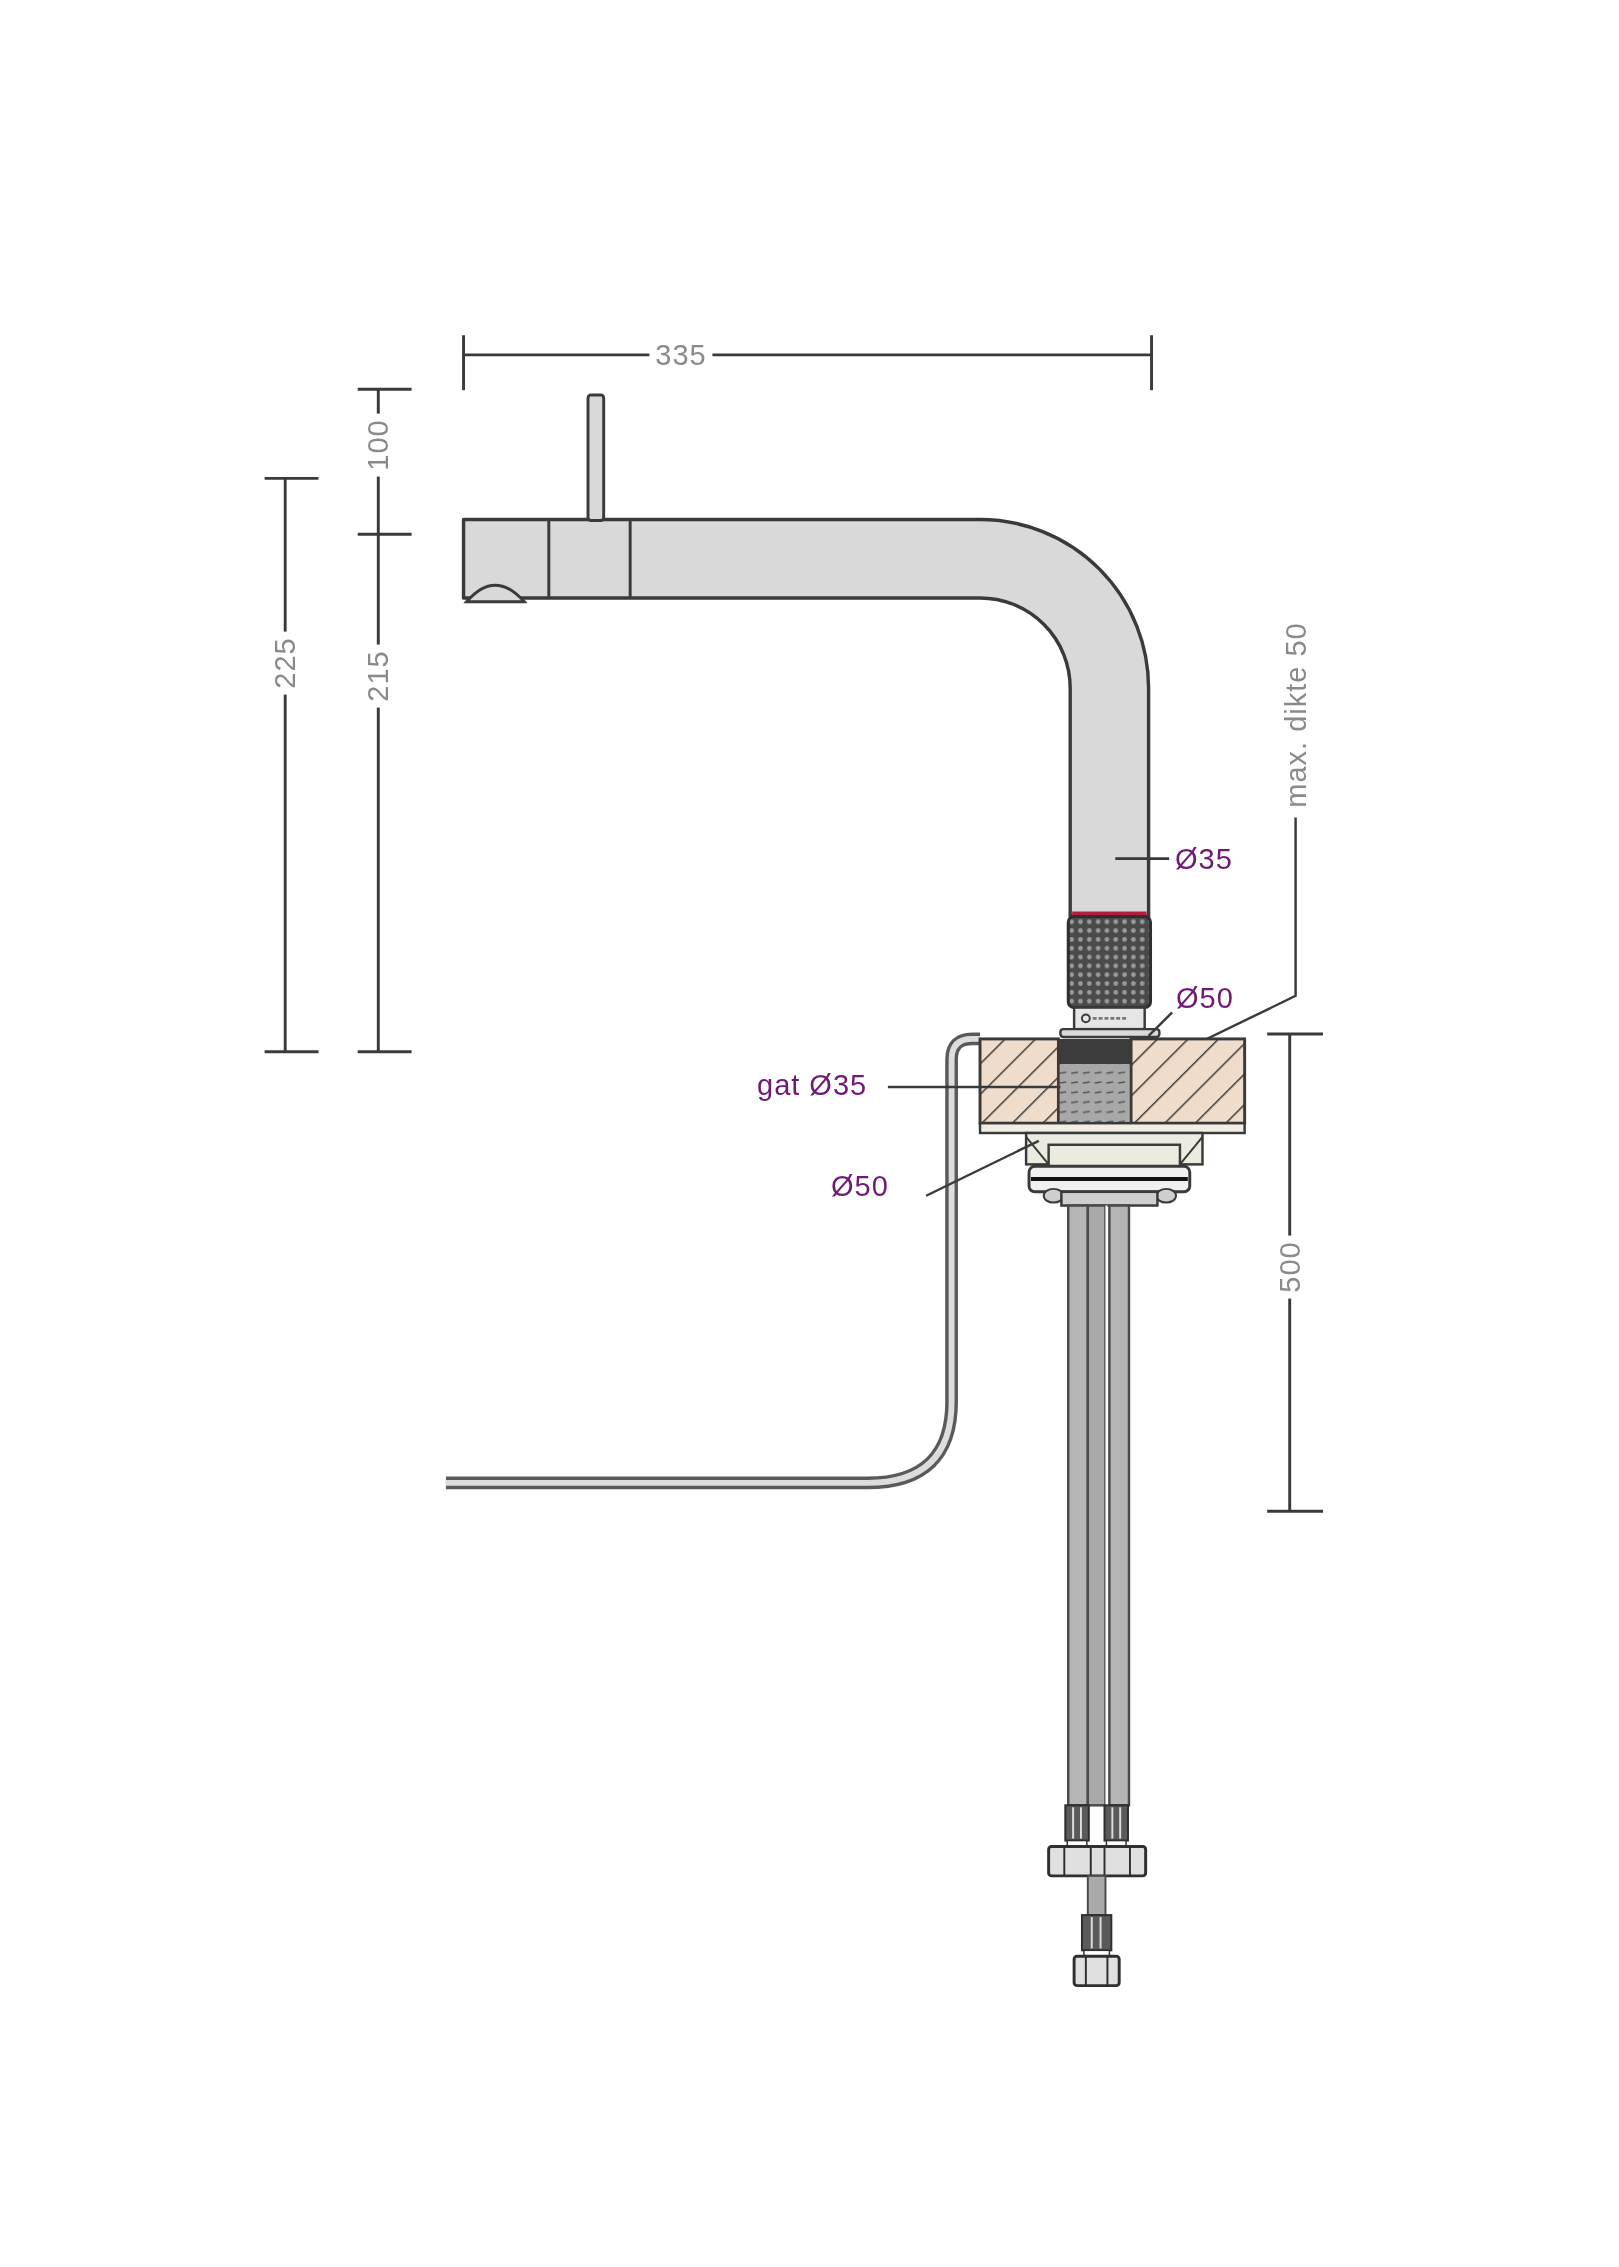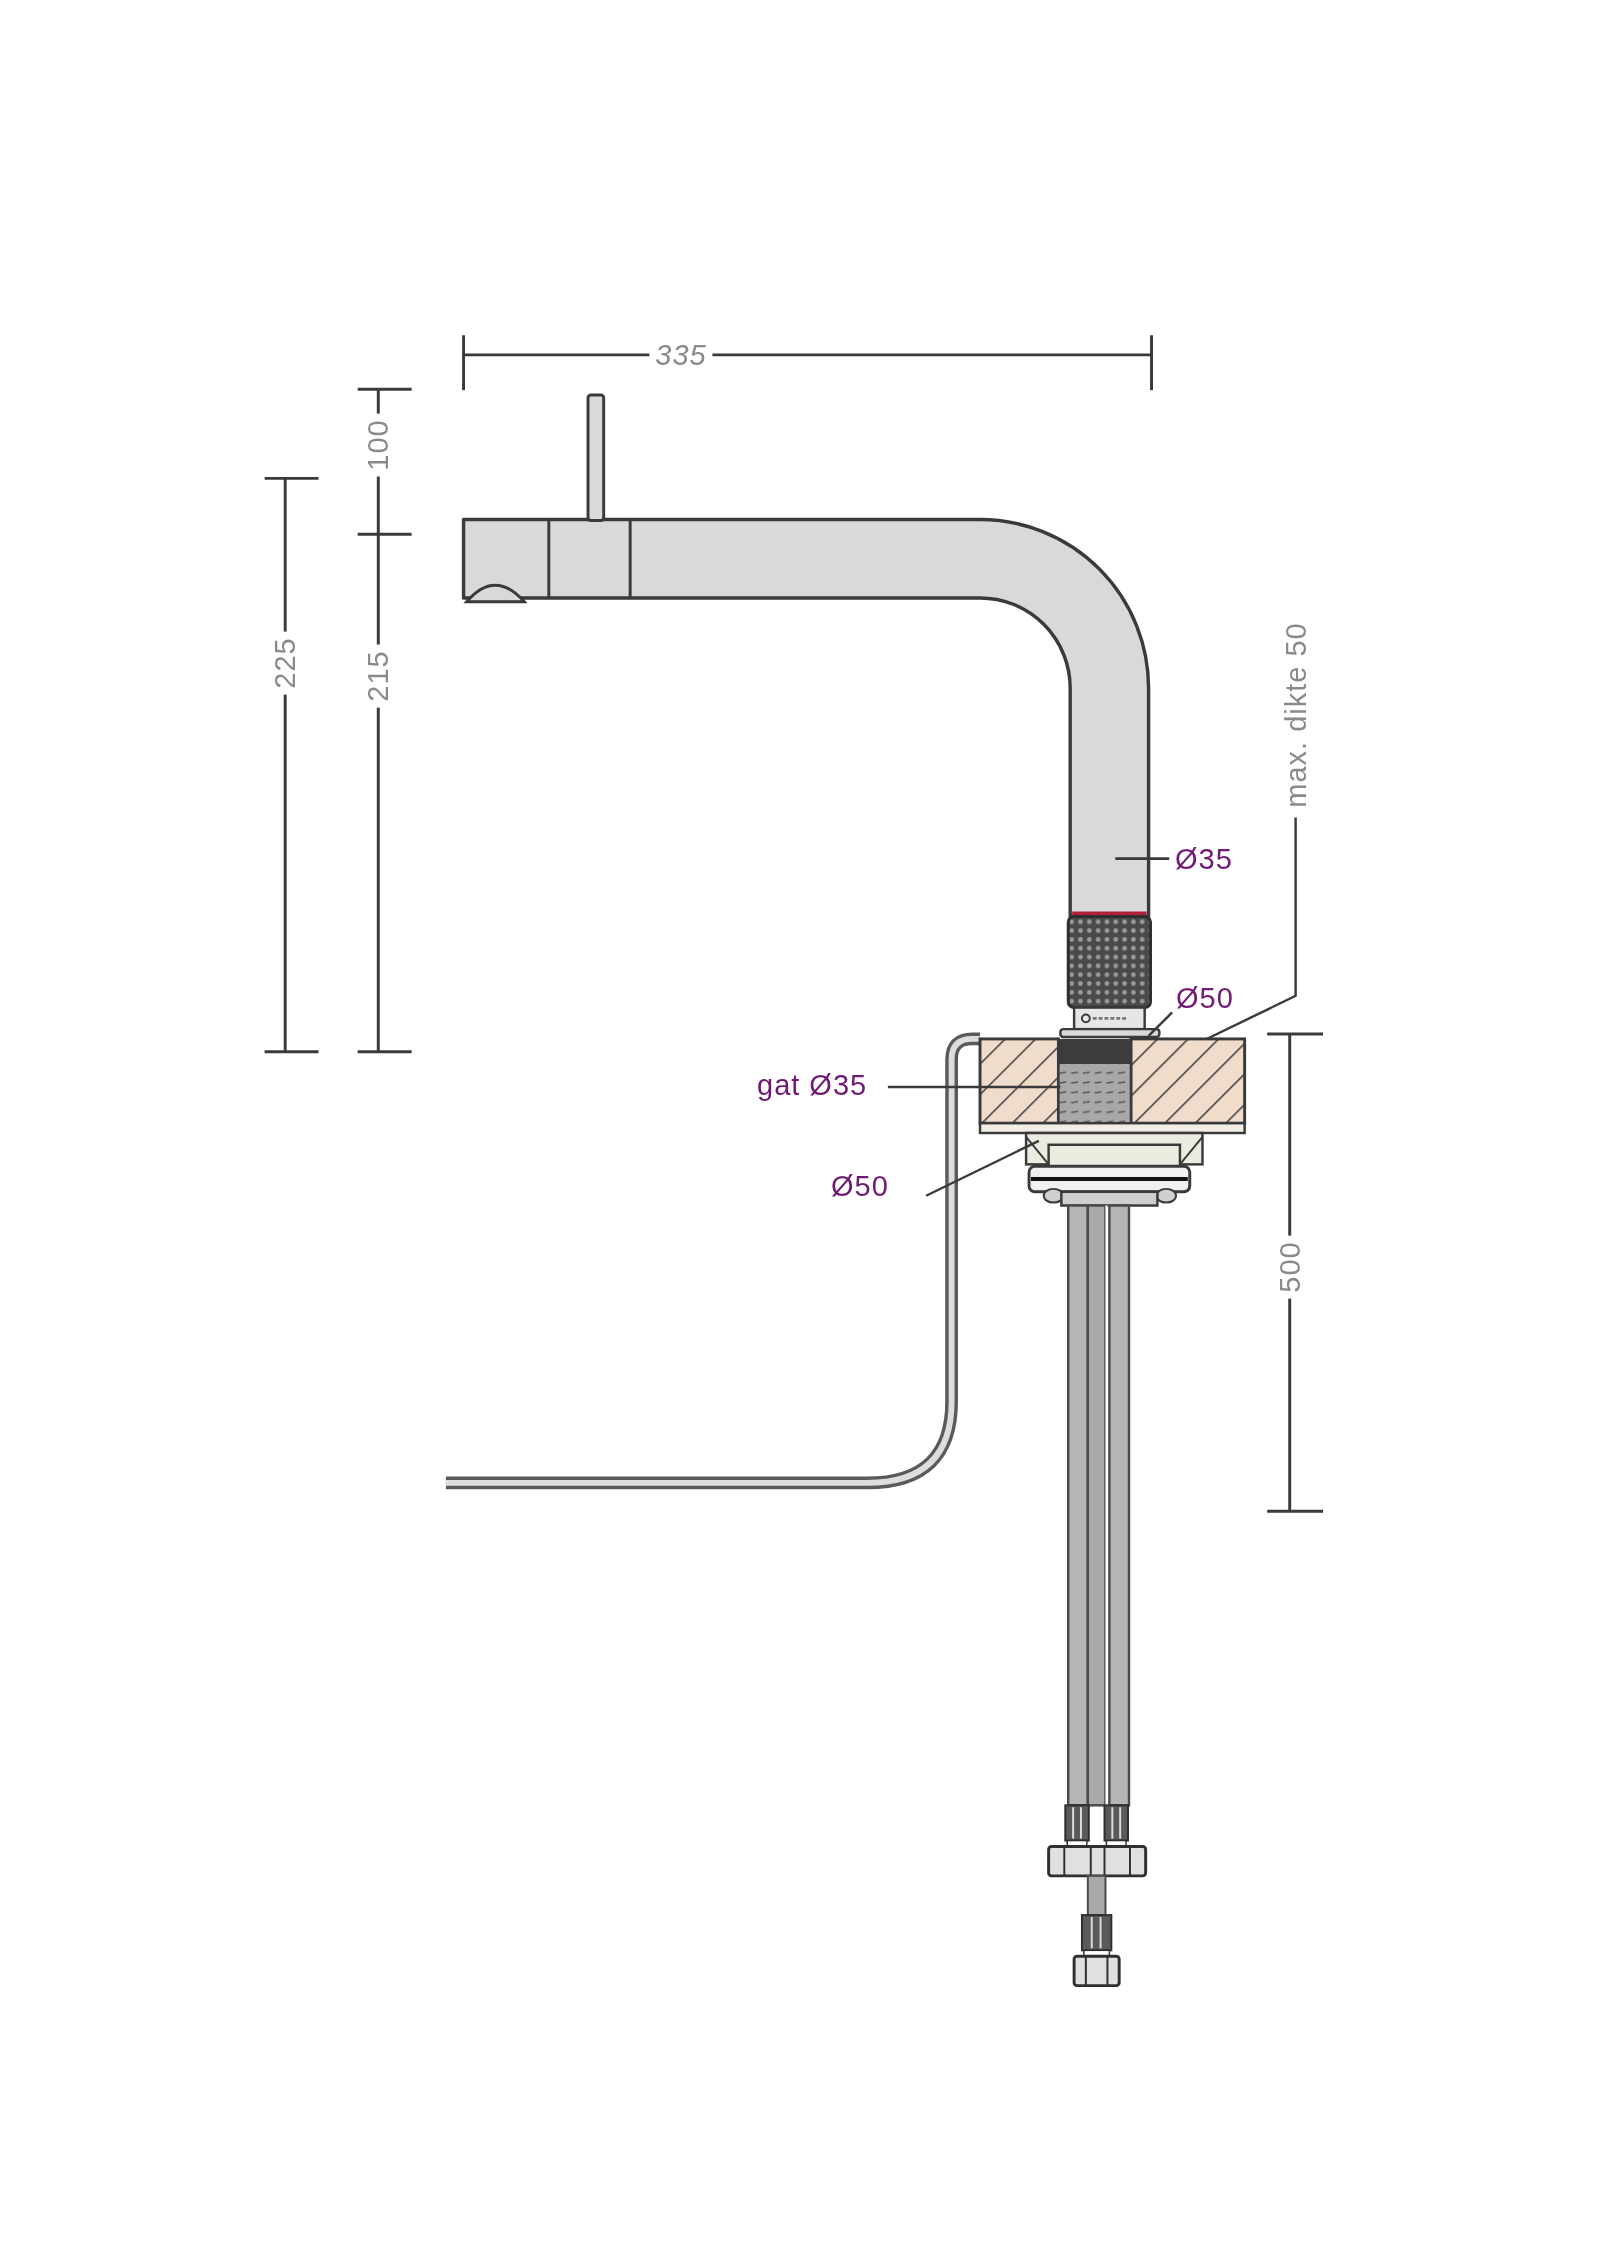--- a/index.html
+++ b/index.html
@@ -2,21 +2,21 @@
 <html><head>
 <meta charset="utf-8">
 <style>
   html, body { margin: 0; padding: 0; background: #ffffff; }
   body { width: 1619px; height: 2267px; position: relative; overflow: hidden;
          font-family: "Liberation Sans", "DejaVu Sans", sans-serif; }
   #drawing { position: absolute; left: 0; top: 0; width: 1619px; height: 2267px; }
   .dim-label { position: absolute; color: #8a8a8a; font-size: 29px; letter-spacing: 1px;
                white-space: nowrap; line-height: 1; background: #ffffff; padding: 0 5.9px; }
   .rot { transform-origin: center center; transform: translate(-50%, -50%) rotate(-90deg); }
-  .hz { transform: translate(-50%, -50%); font-style: italic; }
+  .hz { transform: translate(-50%, -50%); }
   .callout { position: absolute; color: #701a75; font-size: 29px; letter-spacing: 1px;
              white-space: nowrap; line-height: 1; }
 </style>
 </head>
 <body>
 
 <div id="drawing">
   <svg width="1619" height="2267" viewBox="0 0 1652 2313" xmlns="http://www.w3.org/2000/svg">
     <defs>
       <pattern id="hatch" patternUnits="userSpaceOnUse" width="22" height="22" patternTransform="rotate(45)">

